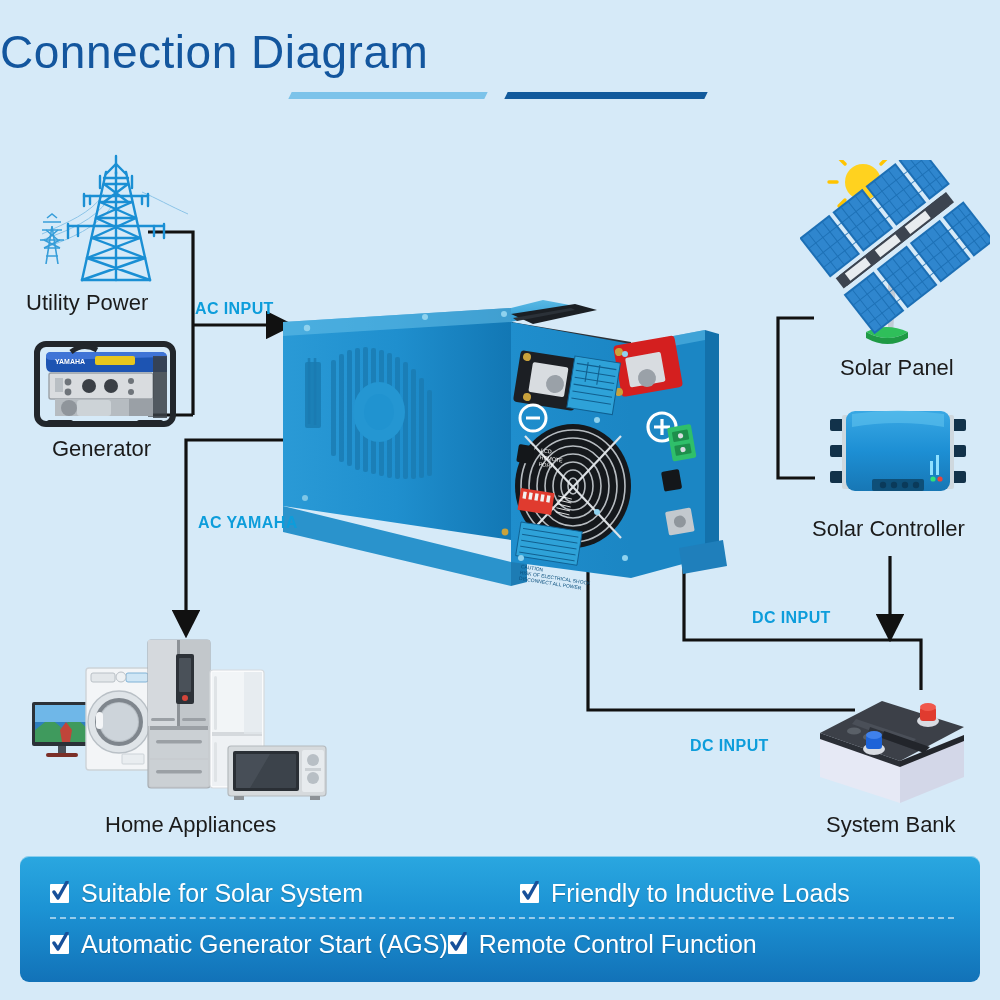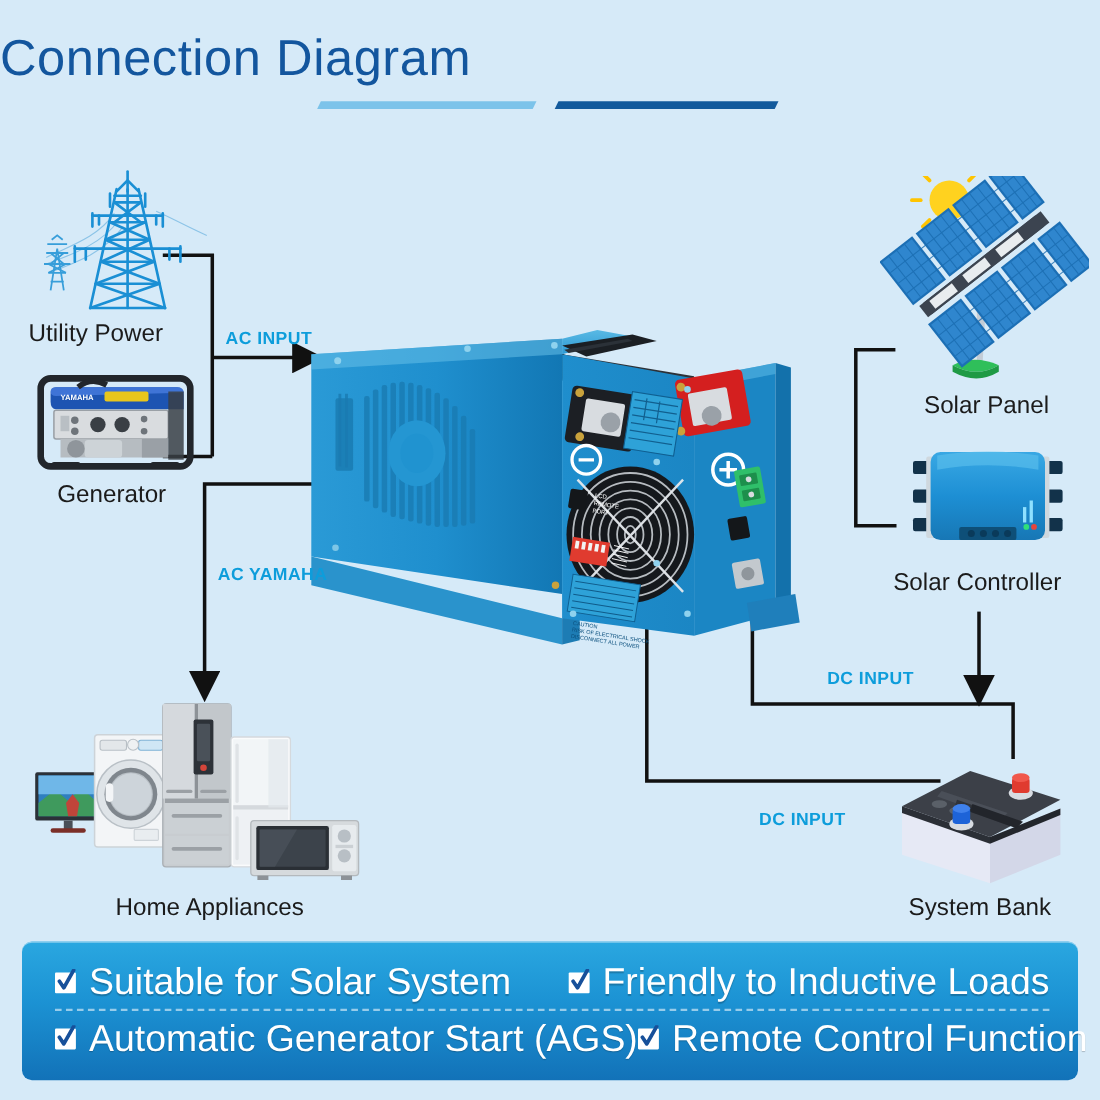--- a/index.html
+++ b/index.html
@@ -69,21 +69,21 @@
   .feature-row { display: flex; align-items: center; height: 50px; }
   .feature-row.first { border-bottom: 2px dashed rgba(255,255,255,.55); }
   .feature-item { display: flex; align-items: center; }
   .feature-item.left { width: 470px; }
   .checkbox {
     width: 19px; height: 19px; background: #ffffff; margin-right: 12px;
     position: relative; flex: 0 0 auto; border-radius: 1px;
   }
   .checkbox svg { position: absolute; left: 1px; top: -3px; }
   .feature-text {
-    color: #ffffff; font-size: 34px; font-weight: 400; white-space: nowrap;
+    color: #ffffff; font-size: 25px; font-weight: 400; white-space: nowrap;
     text-shadow: 0 1px 1px rgba(0,0,0,.22);
     font-family: "Liberation Sans", sans-serif;
     text-align: right;
   }
 </style>
 </head>
 <body>
 
 <div id="page">
 
@@ -385,21 +385,21 @@
 
     <g fill="#8fd2ee">
       <circle cx="322" cy="120" r="3"></circle>
         <circle cx="322" cy="212" r="3"></circle>
       <circle cx="246" cy="258" r="3"></circle>
         <circle cx="350" cy="258" r="3"></circle>
       <circle cx="350" cy="54" r="3"></circle>
     </g>
   </svg>
 
-  <div class="wire-label" style="left:205px; top:300px;">AC INPUT</div>
+  <div class="wire-label" style="left:195px; top:300px;">AC INPUT</div>
   <div class="wire-label" style="left:198px; top:514px;">AC YAMAHA</div>
   <div class="wire-label" style="left:752px; top:609px;">DC INPUT</div>
   <div class="wire-label" style="left:690px; top:737px;">DC INPUT</div>
 
   <svg id="solar-panel" viewBox="0 0 190 190">
 
     <g>
       <circle cx="63" cy="22" r="18" fill="#ffd21f"></circle>
       <g stroke="#ffc400" stroke-width="3.4" stroke-linecap="round">
         <path d="M63,-4 L63,-12"></path>

